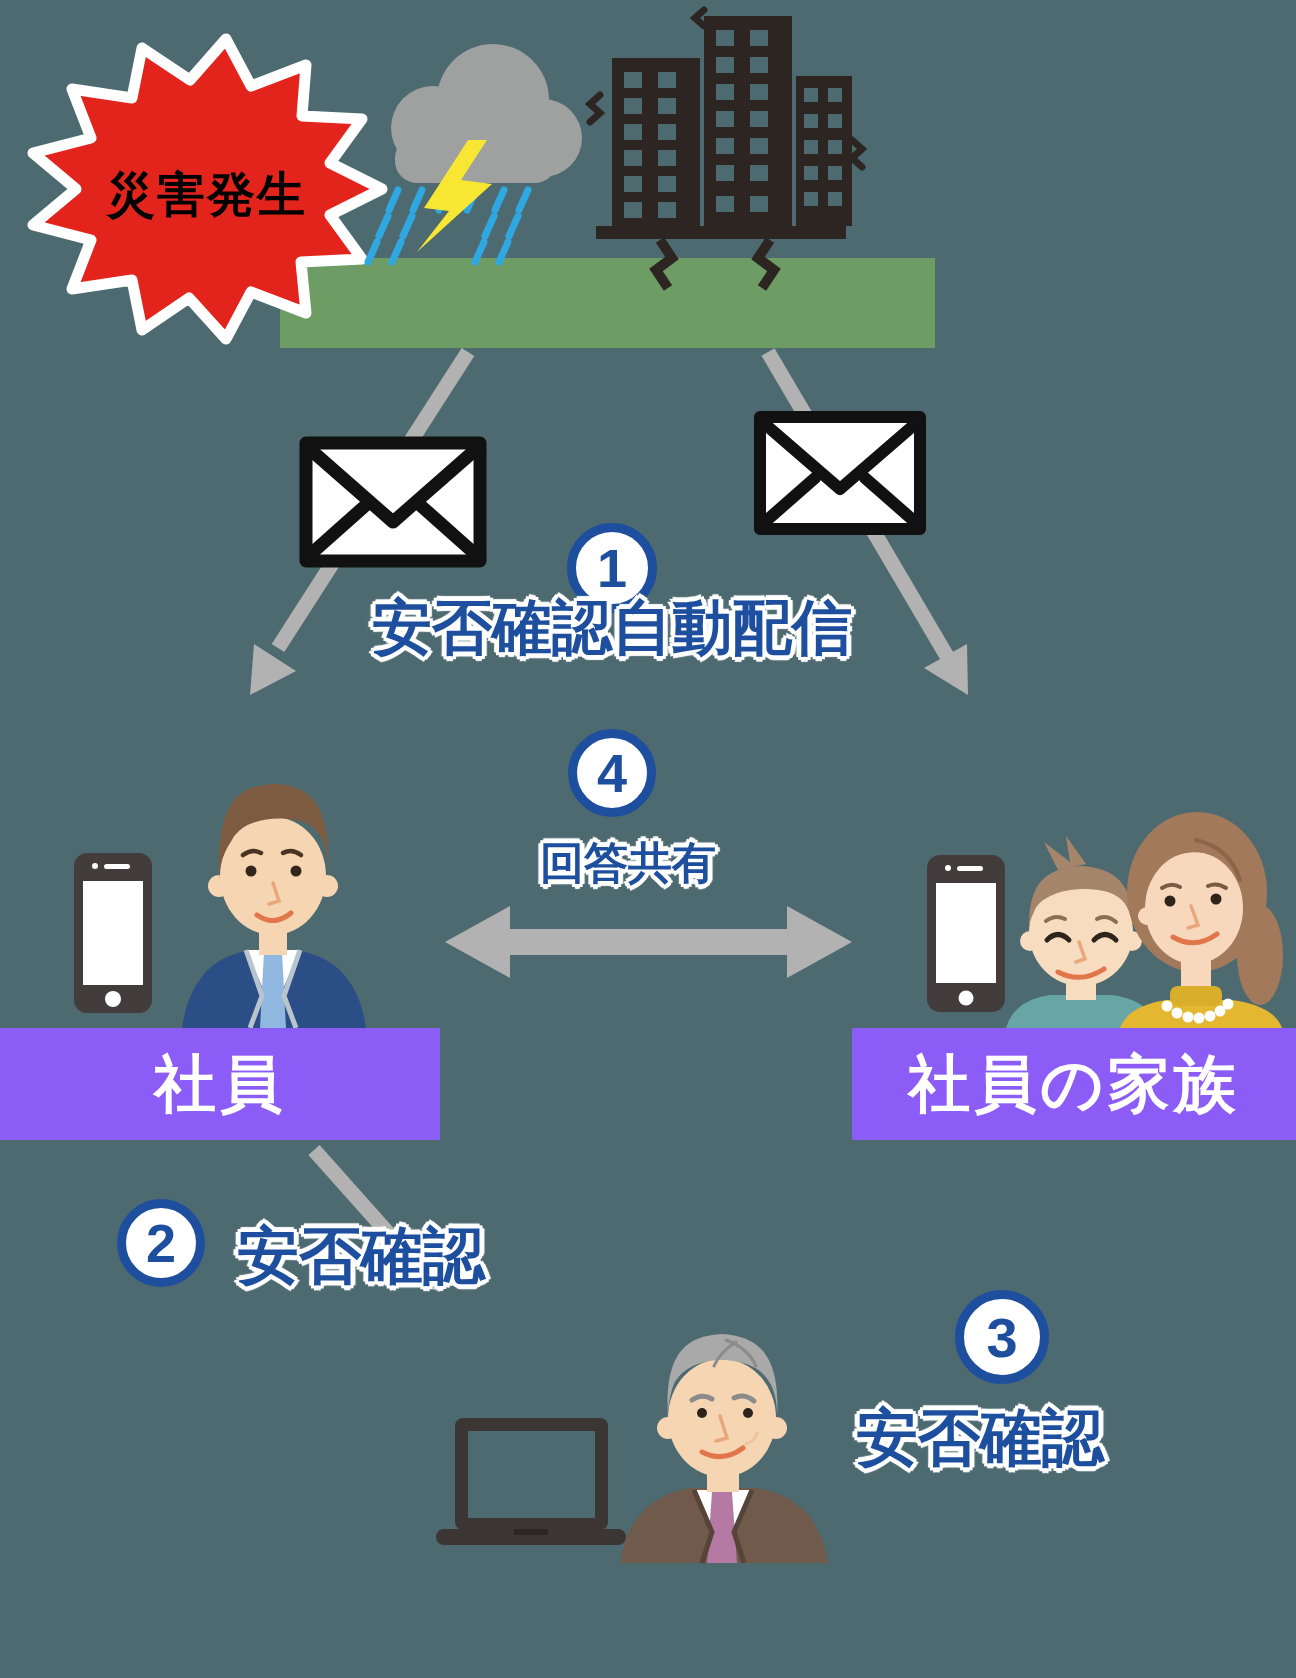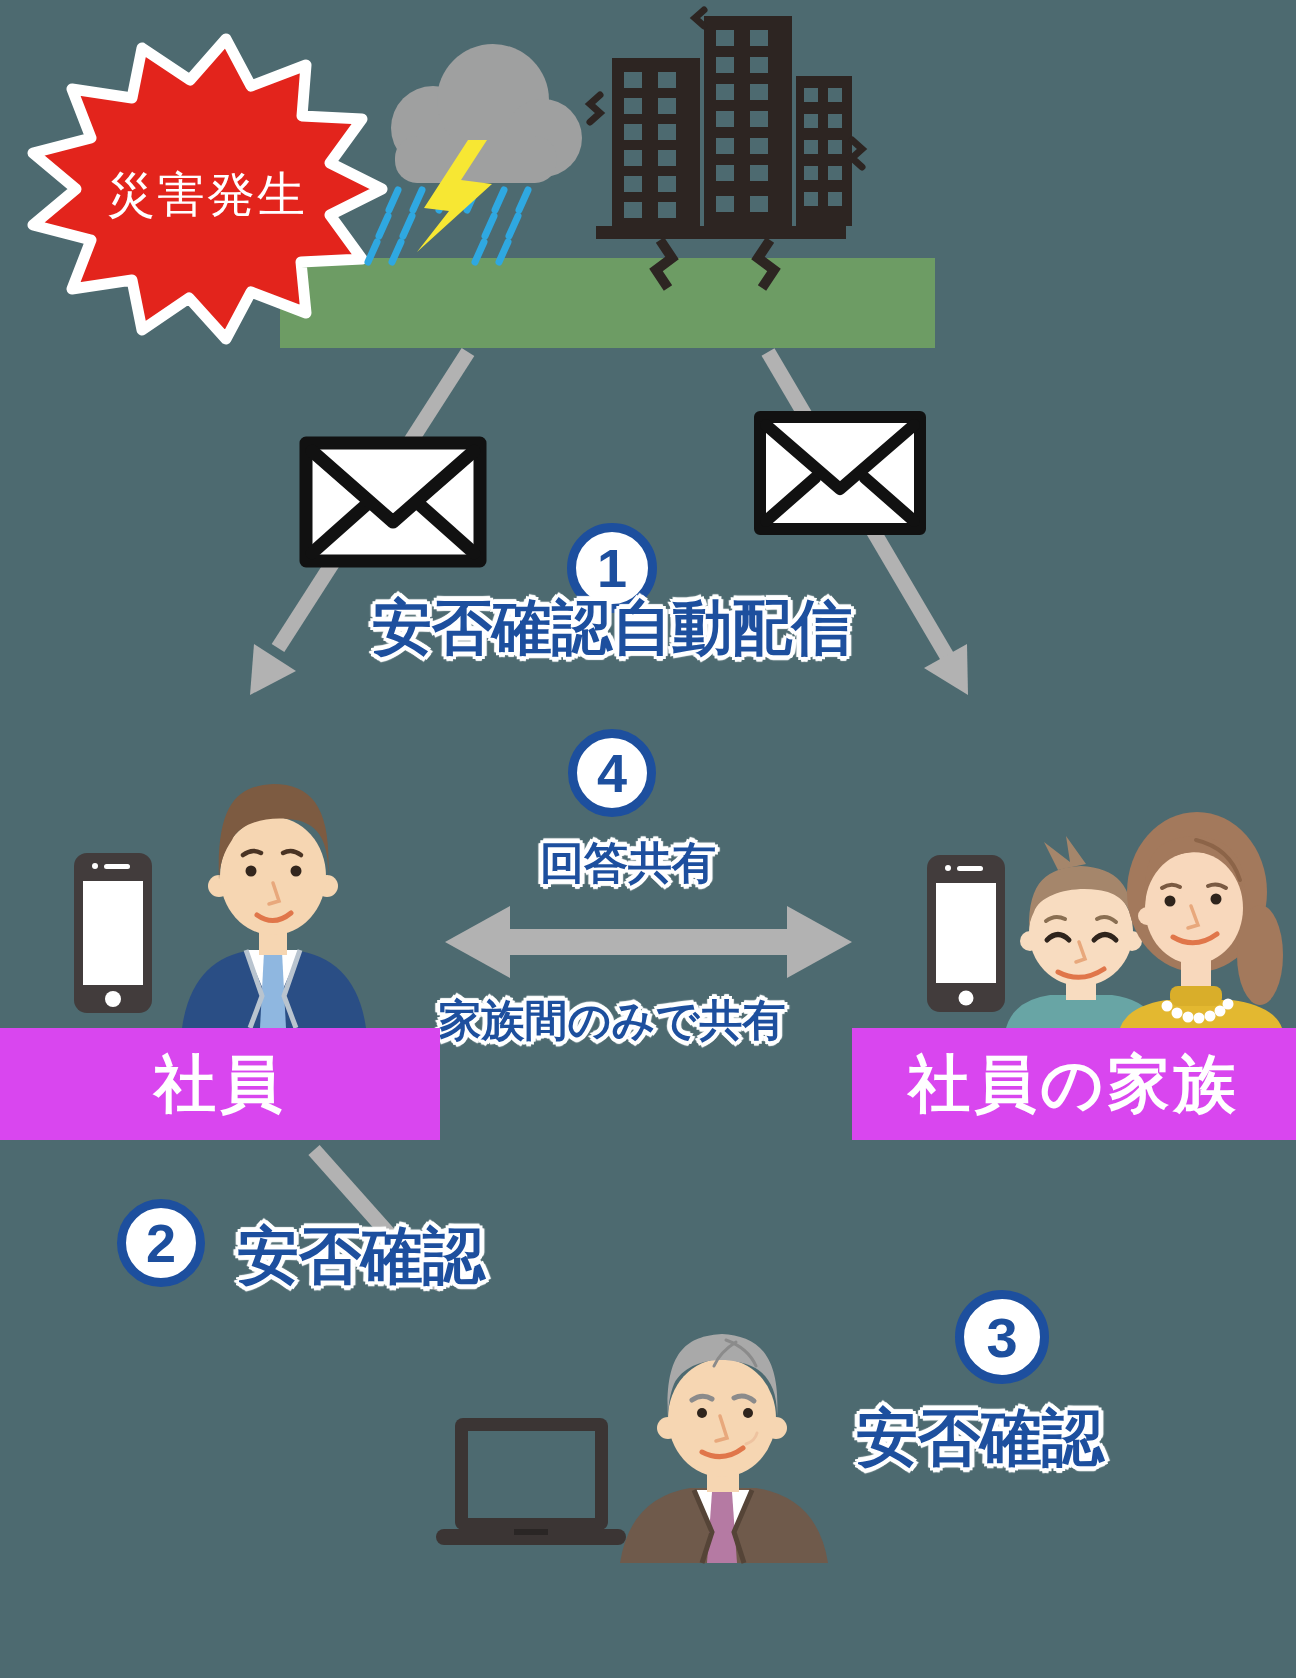--- a/index.html
+++ b/index.html
@@ -15,21 +15,21 @@
     color:#1d4f9e; font-weight:700;
     text-shadow:
       -4px 0 0 #fff, 4px 0 0 #fff, 0 -4px 0 #fff, 0 4px 0 #fff,
       -3px -3px 0 #fff, 3px -3px 0 #fff, -3px 3px 0 #fff, 3px 3px 0 #fff,
       -5px 0 1px #fff, 5px 0 1px #fff, 0 -5px 1px #fff, 0 5px 1px #fff;
     white-space:nowrap;
   }
 
   .alert-label {
     left:57px; top:163px; width:300px; text-align:center;
-    font-size:48px; font-weight:400; color:#ffffff; letter-spacing:2px;
+    font-size:48px; font-weight:700; color:#000000; letter-spacing:2px;
     white-space:nowrap;
   }
 
   .green-banner {
     left:280px; top:258px; width:655px; height:90px;
     background:#6d9c64; display:flex; align-items:center; justify-content:center;
   }
   .green-banner span {
     color:#ffffff; font-size:56px; font-weight:700; letter-spacing:2px; white-space:nowrap;
   }
@@ -48,21 +48,21 @@
   .lbl4 { left:378px; top:834px; width:500px; text-align:center; font-size:44px; }
   .lbl2 { left:237px; top:1214px; font-size:62px; }
   .lbl3 { left:856px; top:1396px; font-size:62px; }
 
   .note {
     left:332px; top:992px; width:560px; text-align:center;
     font-size:43px; line-height:1.32;
   }
 
   .actor-banner {
-    background:#d946ef; display:flex; align-items:center; justify-content:center;font-family:Liberation Mono, monospace;
+    background:#8b5cf6; display:flex; align-items:center; justify-content:center;font-family:Liberation Mono, monospace;
   }
   .actor-banner span {
     color:#fff; font-size:62px; font-weight:700; letter-spacing:4px; white-space:nowrap;
   }
   .b-employee { left:0; top:1028px; width:440px; height:112px; }
   .b-family   { left:852px; top:1028px; width:444px; height:112px; }
   .b-admin    { left:360px; top:1563px; width:528px; height:115px; }
 </style>
 </head>
 <body>
@@ -307,21 +307,20 @@
     <span>1</span>
   </div>
   <div class="abs blue-outline lbl1">安否確認自動配信</div>
 
   <div class="abs step-circle c4">
     <span>4</span>
   </div>
   <div class="abs blue-outline lbl4">回答共有</div>
 
   <div class="abs blue-outline note">
-    <div>家族間のみで共有</div>
   </div>
 
   <div class="abs actor-banner b-employee">
     <span>社員</span>
   </div>
   <div class="abs actor-banner b-family">
     <span>社員の家族</span>
   </div>
 
   <div class="abs step-circle c2">

